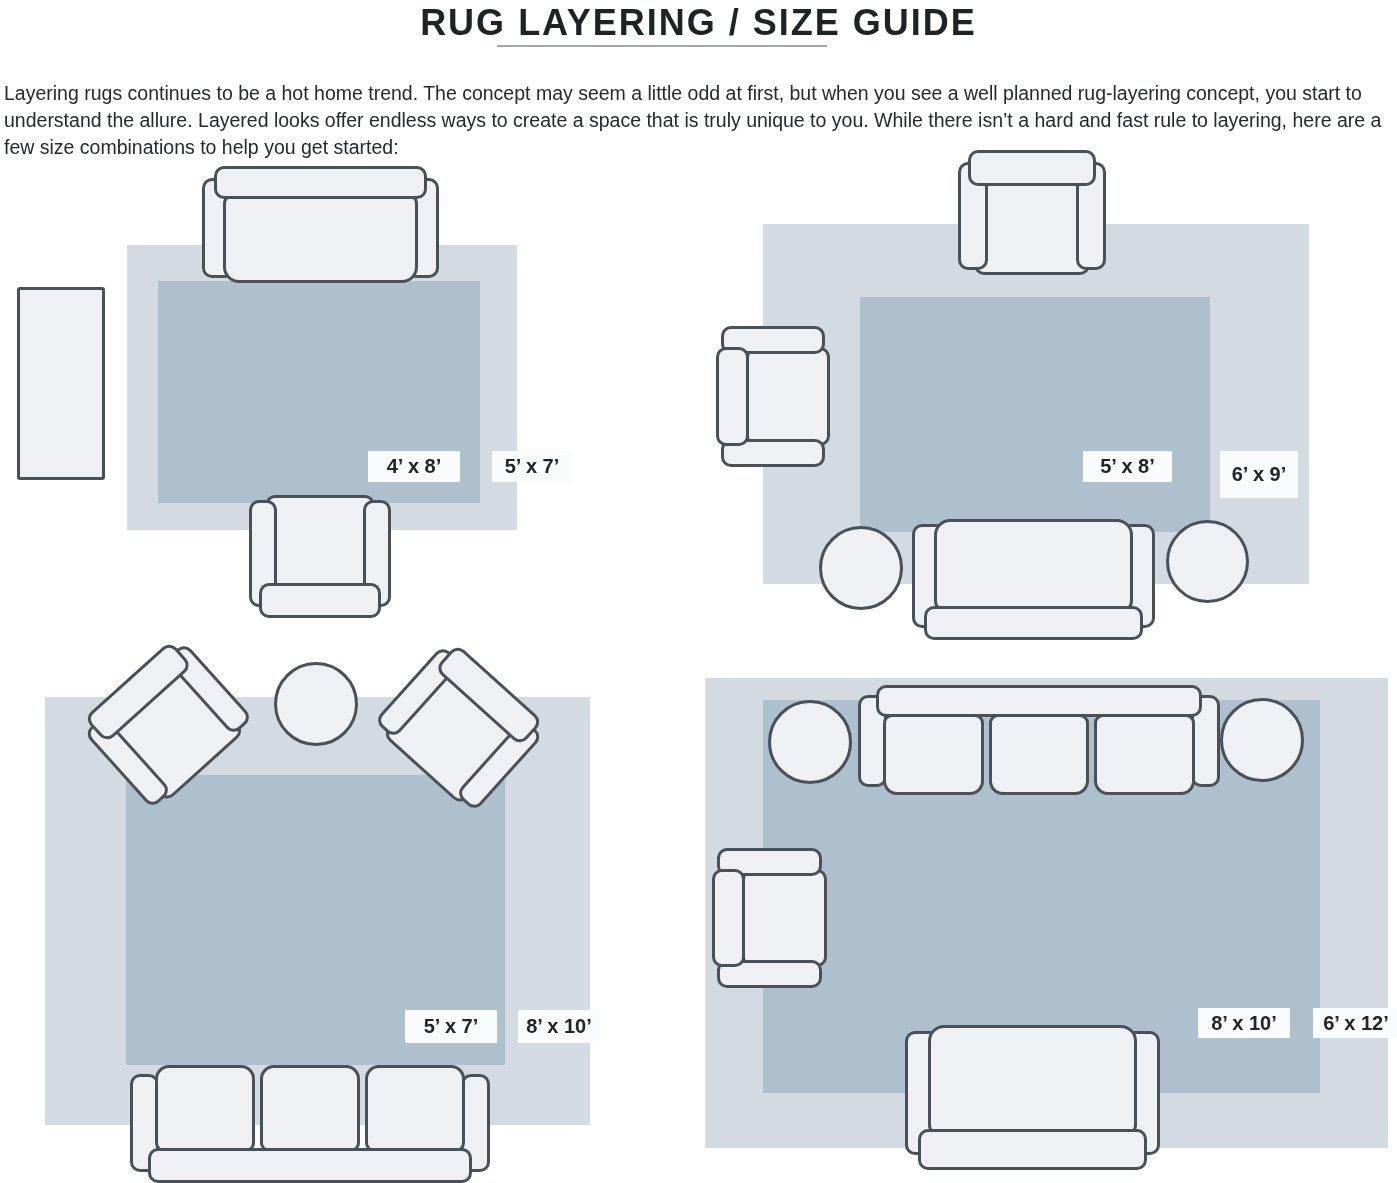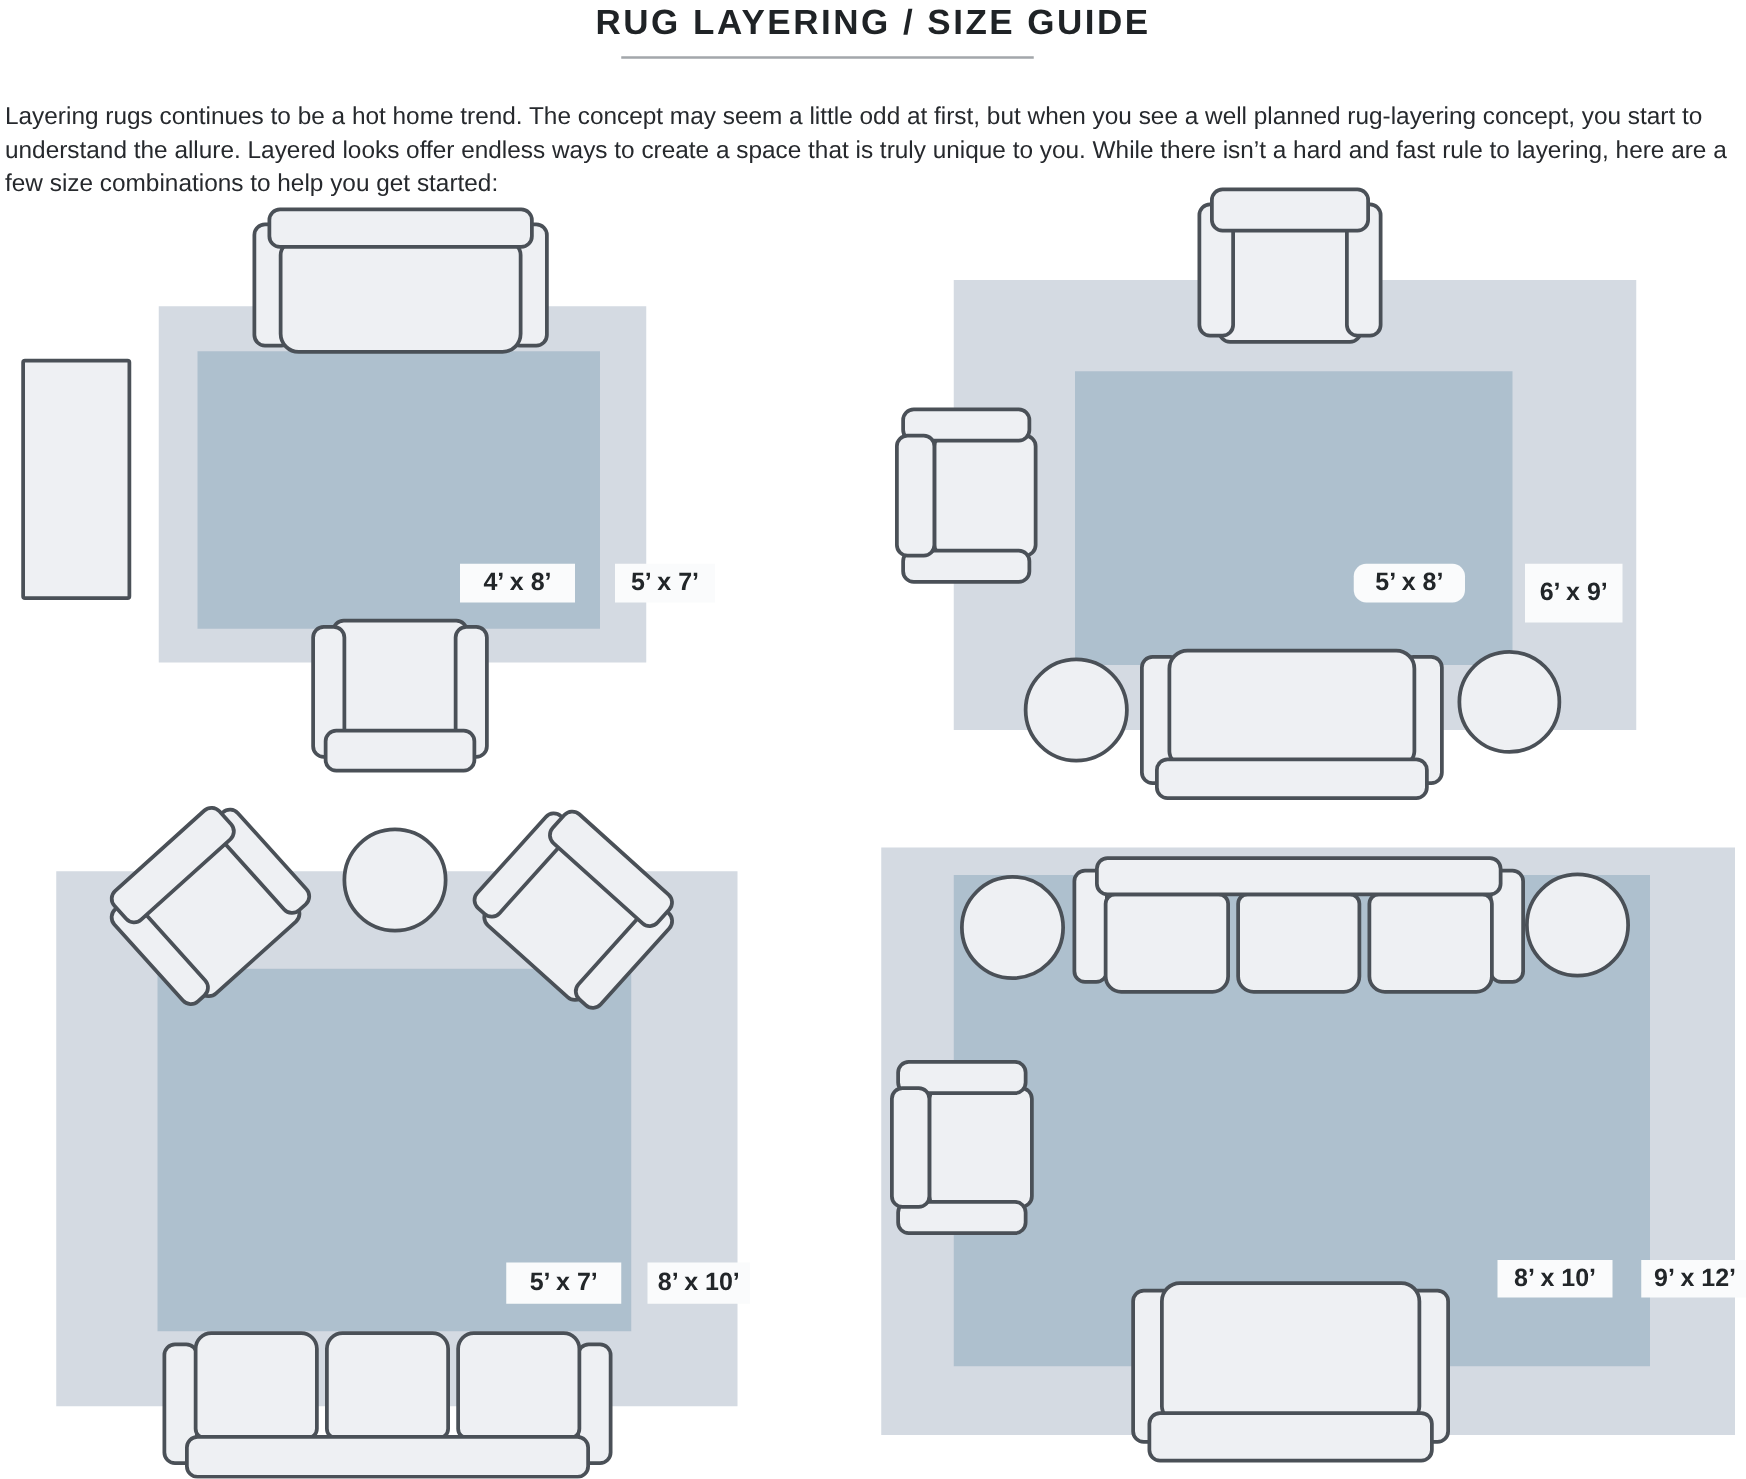--- a/index.html
+++ b/index.html
@@ -3,21 +3,21 @@
 <meta charset="utf-8">
 <style>
   html,body{margin:0;padding:0;background:#ffffff;}
   .canvas{
     position:relative;width:1397px;height:1183px;background:#ffffff;overflow:hidden;
     font-family:"Liberation Sans",sans-serif;color:#26292d;
   }
   
   .title{
     position:absolute;top:2px;left:0;width:100%;text-align:center;
-    font-size:28px;font-weight:700;letter-spacing:2px;color:#1f2326;
+    font-size:36px;font-weight:700;letter-spacing:2px;color:#1f2326;
   }
   .divider{
     position:absolute;top:45px;left:497px;width:330px;height:2px;background:#a3a7ab;
   }
   .intro{
     position:absolute;top:80px;left:4px;width:1390px;
     font-size:19.5px;line-height:27px;color:#26292d;
   }
   
   .rug{position:absolute;}
@@ -148,21 +148,21 @@
     <div class="round-table" style="left:819px;top:526px;width:84px;height:84px;"></div>
     <div class="round-table" style="left:1166px;top:520px;width:83px;height:83px;"></div>
 
     <div class="piece sofa face-up" style="left:912px;top:517px;width:243px;height:123px;">
       <div class="p arm arm-l"></div>
       <div class="p arm arm-r"></div>
       <div class="p seat"></div>
       <div class="p backrest"></div>
     </div>
 
-    <div class="size-label" style="left:1083px;top:451px;width:89px;height:31px;border-radius:10px;">
+    <div class="size-label" style="left:1083px;top:451px;width:89px;height:31px;">
       <span>5’ x 8’</span>
     </div>
     <div class="size-label" style="left:1220px;top:451px;width:78px;height:47px;text-align:center;">
       <span>6’ x 9’</span>
     </div>
   </div>
 
   <div>
     <div class="rug rug-base" style="left:45px;top:697px;width:545px;height:428px;"></div>
     <div class="rug rug-overlay" style="left:126px;top:775px;width:379px;height:290px;"></div>
@@ -231,17 +231,17 @@
       <div class="p arm arm-l"></div>
       <div class="p arm arm-r"></div>
       <div class="p seat"></div>
       <div class="p backrest"></div>
     </div>
 
     <div class="size-label" style="left:1198px;top:1008px;width:92px;height:30px;">
       <span>8’ x 10’</span>
     </div>
     <div class="size-label" style="left:1313px;top:1008px;width:86px;height:30px;">
-      <span>9’ x 12’</span>
+      <span>6’ x 12’</span>
     </div>
   </div>
 
 </div>
 
 </body></html>

